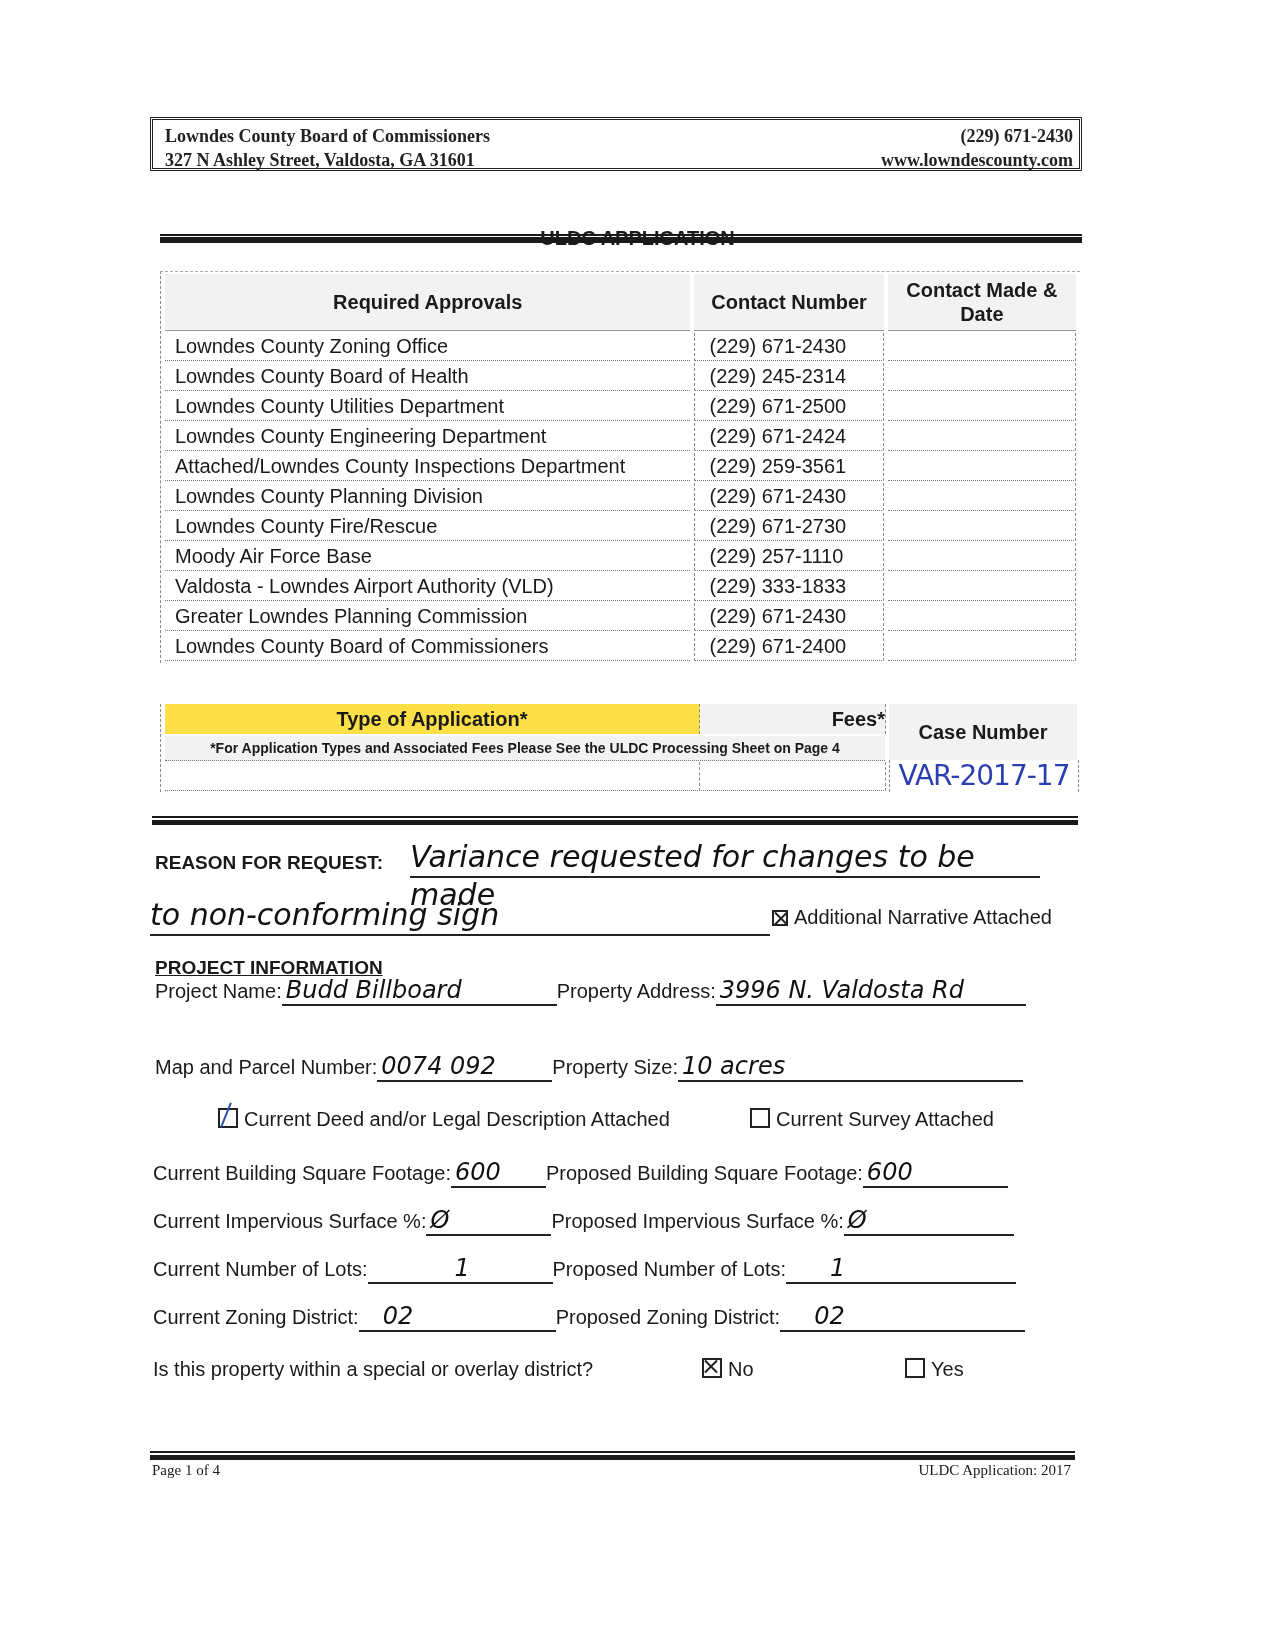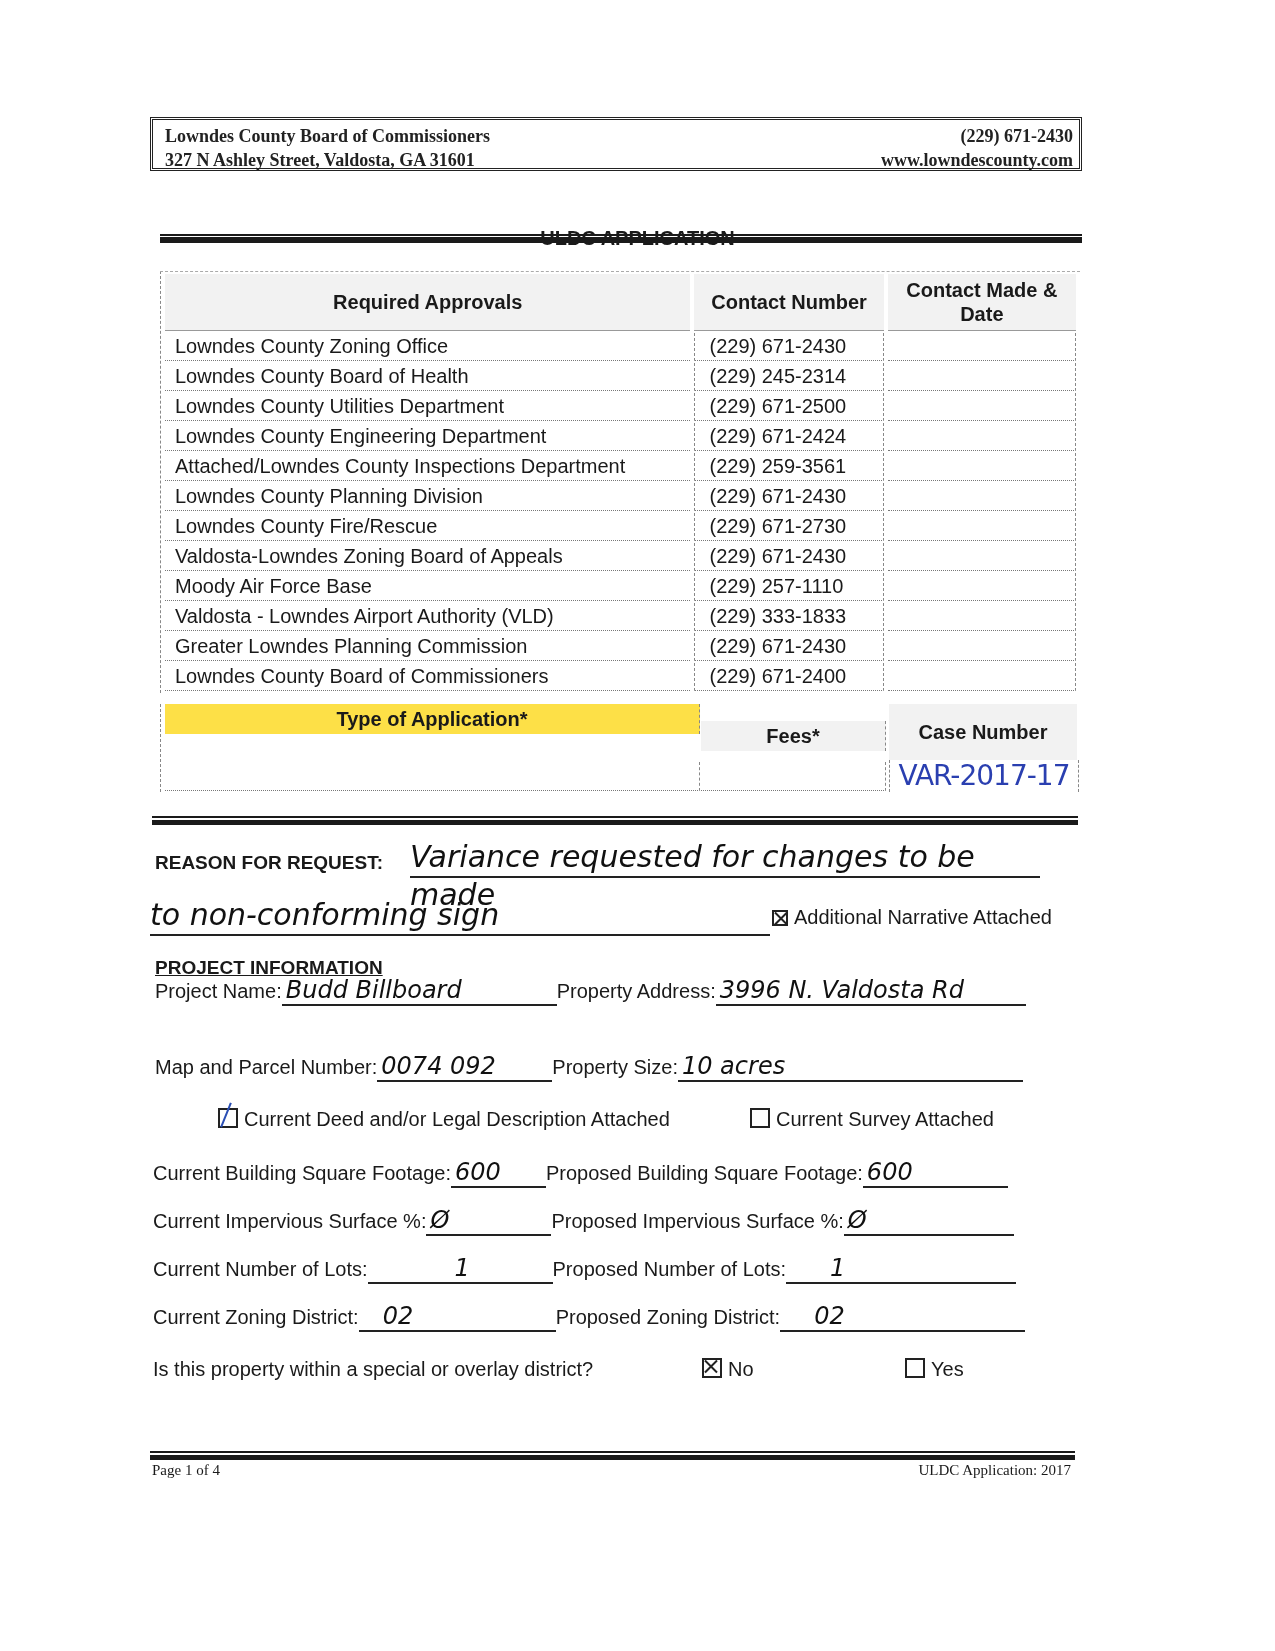--- a/index.html
+++ b/index.html
@@ -16,21 +16,21 @@
   table.approvals { position: absolute; left: 160px; top: 271px; width: 920px; border-collapse: separate; border-spacing: 4px 2px; font-size: 20px; border-left: 1px dashed #888; border-top: 1px dashed #aaa; }
   table.approvals th { background: #f2f2f2; font-weight: bold; text-align: center; border-bottom: 1px solid #999; padding: 4px 2px; font-size: 20px; line-height: 24px; }
   table.approvals td { border-bottom: 1px dotted #777; padding: 0 10px; height: 27px; line-height: 27px; }
   table.approvals td.phone { border-left: 1px dashed #888; border-right: 1px dashed #888; padding-left: 14px; width: 166px; }
   table.approvals td.made { width: 170px; border-right: 1px dashed #888; }
   table.approvals th.c1 { width: 530px; }
   table.approvals th.c2 { width: 180px; }
 
   .apptype { position: absolute; left: 160px; top: 704px; width: 920px; height: 88px; border-left: 1px dashed #888; }
   .apptype .head1 { position: absolute; left: 4px; top: 0; width: 534px; height: 30px; background: #fde047; text-align: center; font-weight: bold; font-size: 20px; line-height: 30px; border-right: 1px dashed #888; }
-  .apptype .head2 { position: absolute; left: 540px; top: 17px; width: 184px; height: 30px; background: #f2f2f2; text-align: center; font-weight: bold; font-size: 20px; line-height: 30px; border-right: 1px dashed #888; }
+  .apptype .head2 { position: absolute; left: 540px; top: 0; width: 184px; height: 30px; background: #f2f2f2; text-align: right; font-weight: bold; font-size: 20px; line-height: 30px; border-right: 1px dashed #888; }
   .apptype .note { position: absolute; left: 4px; top: 32px; width: 720px; height: 24px; background: #f2f2f2; text-align: center; font-weight: bold; font-size: 14px; line-height: 24px; border-bottom: 1px dotted #777; }
   .apptype .case { position: absolute; left: 728px; top: 0; width: 188px; height: 56px; background: #f2f2f2; text-align: center; font-weight: bold; font-size: 20px; line-height: 56px; }
   .apptype .blank1 { position: absolute; left: 4px; top: 58px; width: 534px; height: 28px; border-right: 1px dashed #888; border-bottom: 1px dotted #777; }
   .apptype .blank2 { position: absolute; left: 540px; top: 58px; width: 184px; height: 28px; border-right: 1px dashed #888; border-bottom: 1px dotted #777; }
   .apptype .caseval { position: absolute; left: 728px; top: 56px; width: 188px; height: 32px; color: #2a3fb0; font-family: "DejaVu Sans", sans-serif; font-size: 28px; line-height: 32px; letter-spacing: -1px; text-align: center; border-left: 1px dashed #888; border-right: 1px dashed #888; }
 
   .hand { font-family: "DejaVu Sans", sans-serif; font-style: italic; color: #111; }
   .field { position: absolute; font-size: 20px; white-space: nowrap; }
   .ul { display: inline-block; border-bottom: 2px solid #222; vertical-align: baseline; }
   .ul .hand { font-size: 24px; padding-left: 4px; }
@@ -110,25 +110,20 @@
         <td>Lowndes County Planning Division</td>
         <td class="phone">(229) 671-2430</td>
         <td class="made"></td>
       </tr>
     <tr>
         <td>Lowndes County Fire/Rescue</td>
         <td class="phone">(229) 671-2730</td>
         <td class="made"></td>
       </tr>
     <tr>
-        <td>Valdosta-Lowndes Zoning Board of Appeals</td>
-        <td class="phone">(229) 671-2430</td>
-        <td class="made"></td>
-      </tr>
-    <tr>
         <td>Moody Air Force Base</td>
         <td class="phone">(229) 257-1110</td>
         <td class="made"></td>
       </tr>
     <tr>
         <td>Valdosta - Lowndes Airport Authority (VLD)</td>
         <td class="phone">(229) 333-1833</td>
         <td class="made"></td>
       </tr>
     <tr>
@@ -140,20 +135,21 @@
         <td>Lowndes County Board of Commissioners</td>
         <td class="phone">(229) 671-2400</td>
         <td class="made"></td>
       </tr>
   </tbody>
 </table>
 
 <div class="apptype">
   <div class="head1">Type of Application*</div>
   <div class="head2">Fees*</div>
+  <div class="note">*For Application Types and Associated Fees Please See the ULDC Processing Sheet on Page 4</div>
   <div class="case">Case Number</div>
   <div class="blank1"></div>
   <div class="blank2"></div>
   <div class="caseval">VAR-2017-17</div>
 </div>
 
 <div class="rule-thin" style="top:816px; left:152px; width:926px;"></div>
 <div class="rule-thick" style="top:820px; left:152px; width:926px; height:5px;"></div>
 
 <div class="reason-label">REASON FOR REQUEST:</div>

